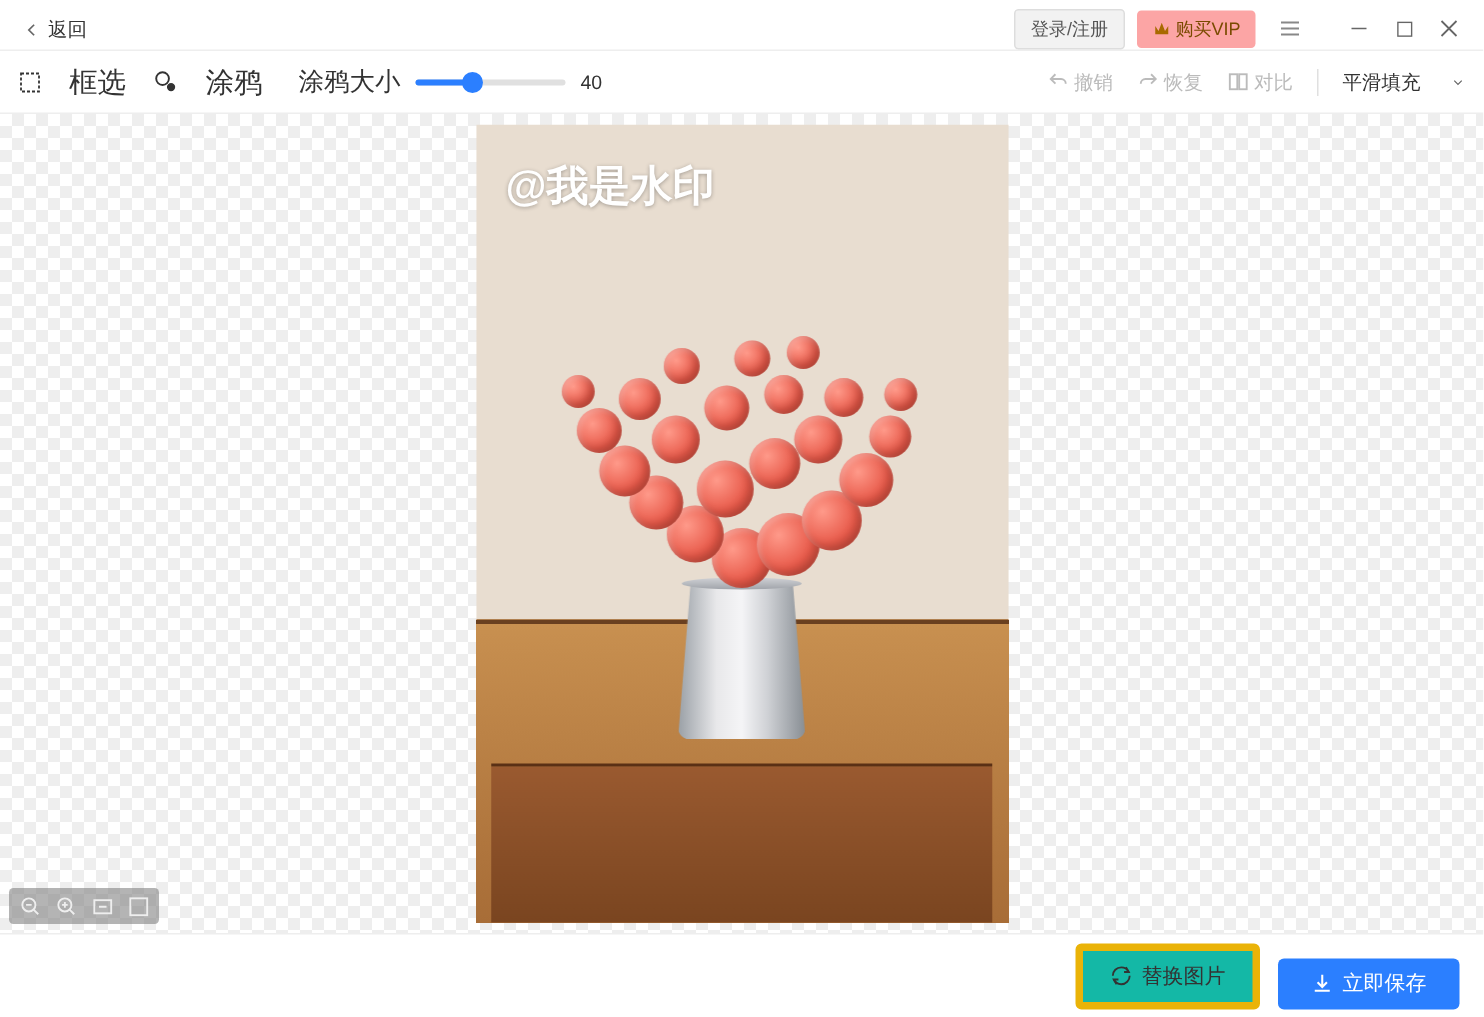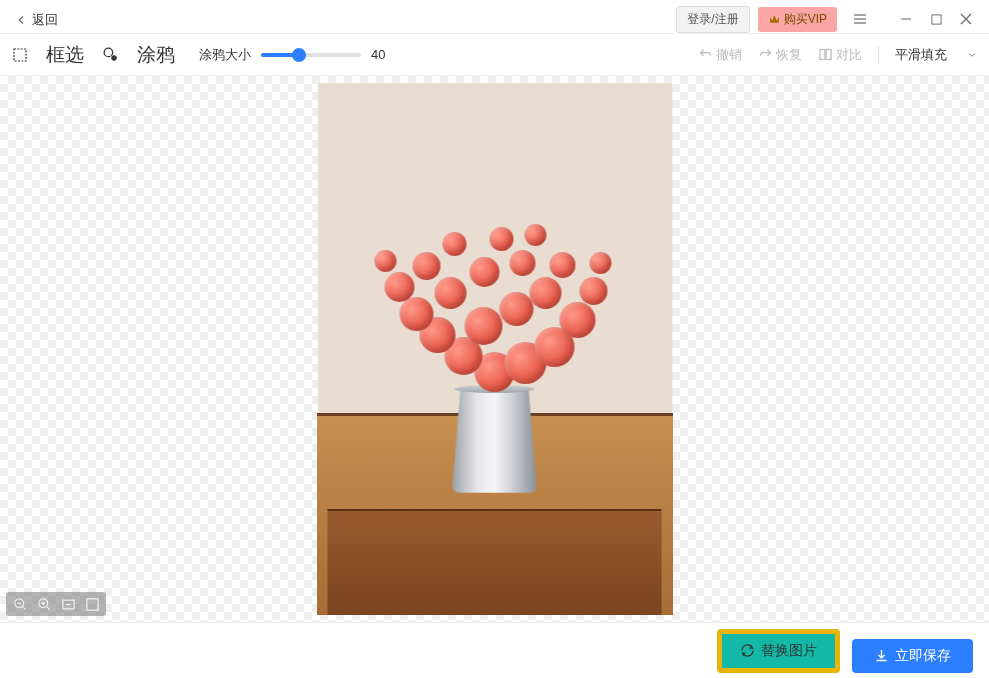--- a/index.html
+++ b/index.html
@@ -10,21 +10,21 @@
 .titlebar-right { margin-left: auto; display: flex; align-items: center; gap: 8px; }
 .login-btn { font-size: 12px; color: #555; background: #f2f2f2; border: 1px solid #ddd; border-radius: 3px; padding: 4px 10px; cursor: pointer; }
 .vip-btn { font-size: 12px; color: #7a4a00; background: #fca5a5; border-radius: 3px; padding: 4px 10px; cursor: pointer; display: flex; align-items: center; gap: 3px; font-weight: 500; }
 .win-controls { display: flex; align-items: center; gap: 0; margin-left: 8px; }
 .win-btn { width: 30px; height: 28px; display: flex; align-items: center; justify-content: center; cursor: pointer; color: #666; }
 .hamburger { width: 30px; height: 28px; display: flex; align-items: center; justify-content: center; cursor: pointer; color: #888; }
 
 .toolbar { height: 42px; display: flex; align-items: center; padding: 0 12px; border-bottom: 1px solid #eee; gap: 18px; }
 .tool-btn { display: flex; align-items: center; gap: 18px; font-size: 19px; color: #333; cursor: pointer; }
 .size-group { display: flex; align-items: center; gap: 10px; margin-left: 6px; }
-.size-label { font-size: 13px; color: #333; }
+.size-label { font-size: 17px; color: #333; }
 .slider-wrap { width: 100px; height: 4px; background: #e0e0e0; border-radius: 2px; position: relative; }
 .slider-fill { position: absolute; left: 0; top: 0; height: 100%; background: #2b7fff; border-radius: 2px; width: 38%; }
 .slider-thumb { position: absolute; left: 38%; top: 50%; width: 14px; height: 14px; background: #2b7fff; border-radius: 50%; transform: translate(-50%, -50%); cursor: pointer; }
 .size-value { font-size: 13px; color: #333; width: 30px; }
 .toolbar-right { margin-left: auto; display: flex; align-items: center; gap: 16px; }
 .action-btn { display: flex; align-items: center; gap: 3px; font-size: 13px; color: #bbb; cursor: pointer; }
 .divider { width: 1px; height: 18px; background: #e0e0e0; }
 .fill-mode { display: flex; align-items: center; gap: 20px; font-size: 13px; color: #333; cursor: pointer; }
 
 .canvas-area { flex: 1; position: relative; overflow: hidden;
@@ -168,20 +168,21 @@
         <div class="flower" style="width:28px;height:28px;left:48px;top:30px"></div>
         <div class="flower" style="width:30px;height:30px;left:105px;top:35px"></div>
         <div class="flower" style="width:26px;height:26px;left:145px;top:28px"></div>
         <div class="flower" style="width:26px;height:26px;left:185px;top:30px"></div>
         <div class="flower" style="width:24px;height:24px;left:78px;top:10px"></div>
         <div class="flower" style="width:24px;height:24px;left:125px;top:5px"></div>
         <div class="flower" style="width:22px;height:22px;left:160px;top:2px"></div>
         <div class="flower" style="width:22px;height:22px;left:10px;top:28px"></div>
         <div class="flower" style="width:22px;height:22px;left:225px;top:30px"></div>
       </div>
+      <div class="watermark">@我是水印</div>
     </div>
   </div>
   <div class="zoom-controls">
     <div class="zoom-btn">
       <svg width="15" height="15" viewBox="0 0 24 24" fill="none" stroke="#eee" stroke-width="2">
           <circle cx="10" cy="10" r="7"></circle>
           <path d="M7 10h6M20 20l-5-5"></path>
         </svg>
     </div>
     <div class="zoom-btn">

